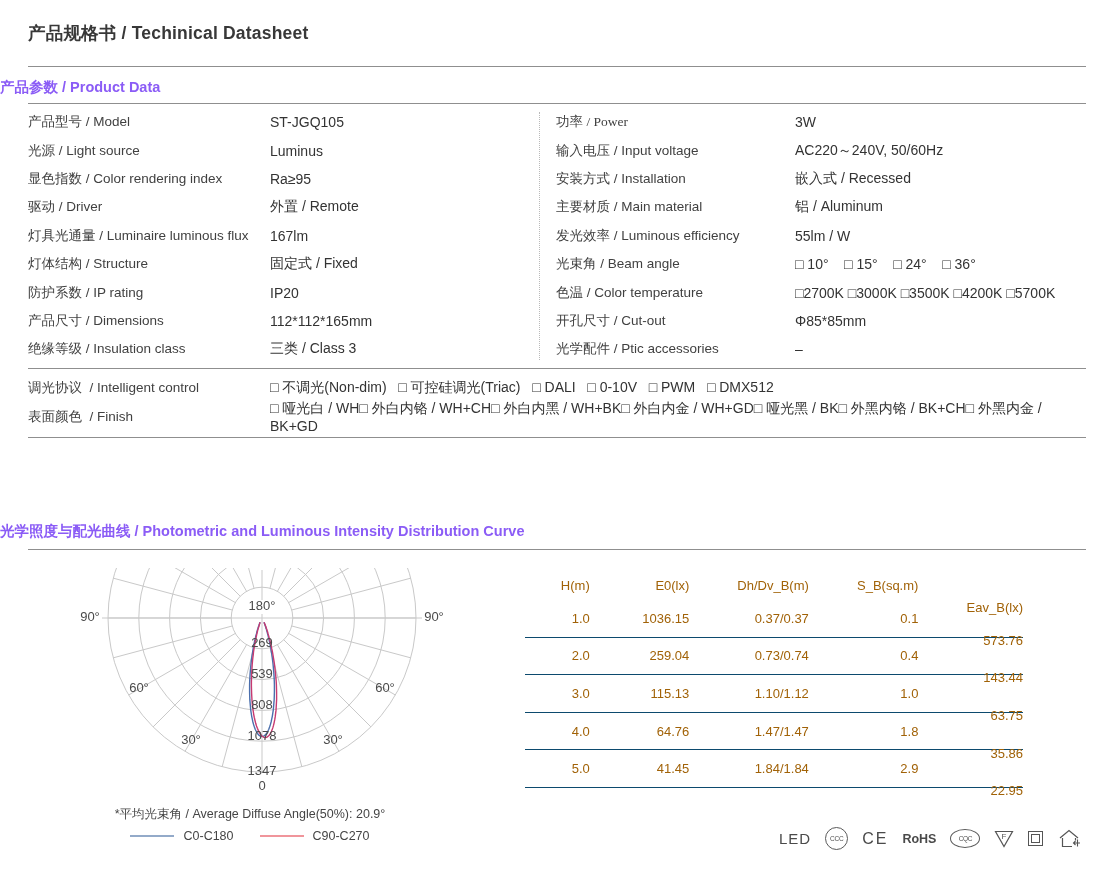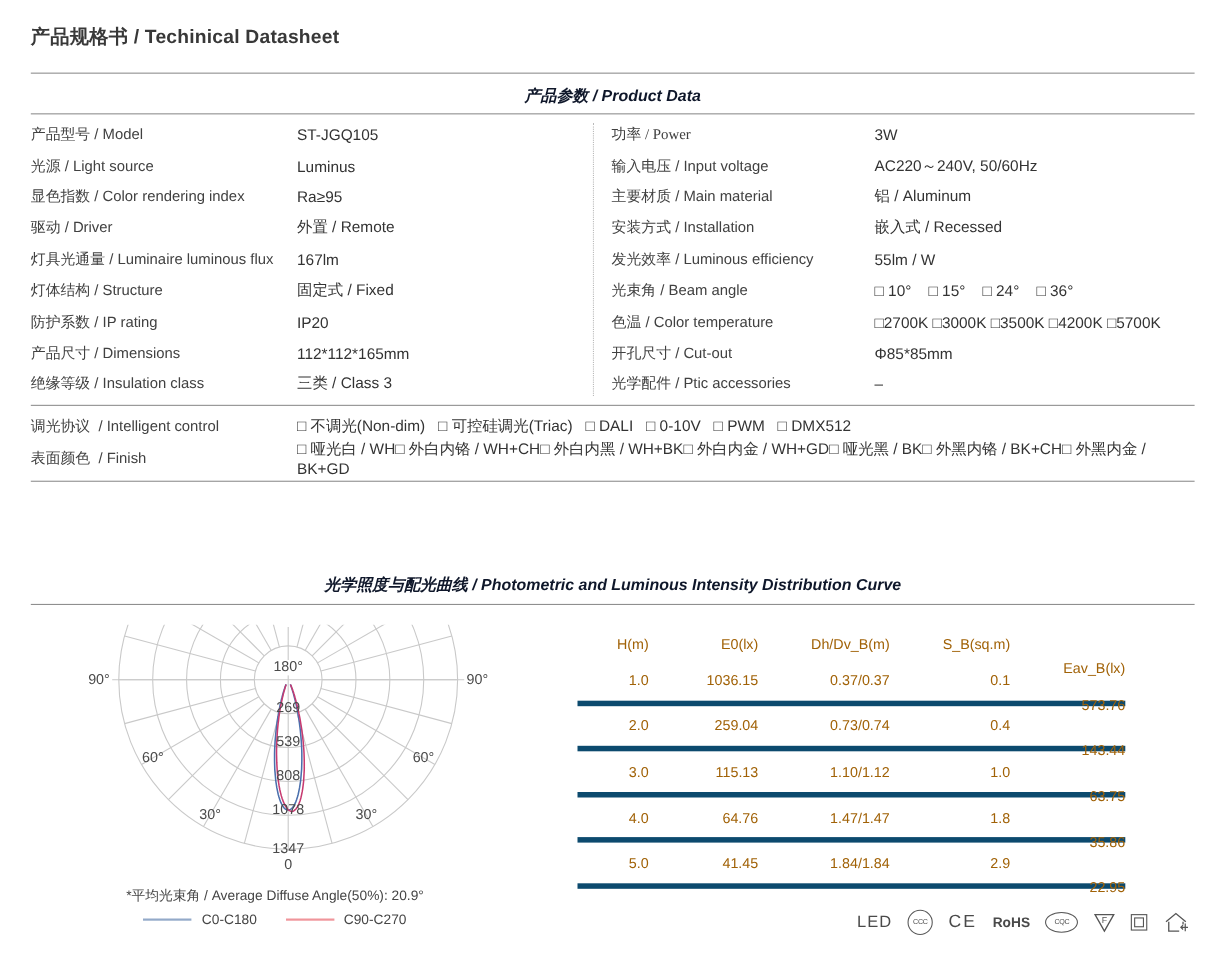--- a/index.html
+++ b/index.html
@@ -3,35 +3,35 @@
 <meta charset="utf-8">
 <style>
   html,body{margin:0;padding:0;background:#ffffff;}
   #page{
     position:relative;width:1114px;height:872px;background:#fff;overflow:hidden;
     font-family:"Liberation Sans","DejaVu Sans",sans-serif;color:#3c3c3c;
   }
   .abs{position:absolute;}
   .page-title{left:28px;top:21px;font-size:17.5px;font-weight:600;color:#383838;letter-spacing:.2px;}
   .hr{position:absolute;left:28px;width:1058px;border-top:1px solid #8f8f8f;height:0;}
-  .sec-title{position:absolute;left:0;width:1114px;text-align:center;font-size:14.5px;font-weight:600;color:#0f172a;font-style:italic;}
+  .sec-title{position:absolute;left:0;width:1114px;font-size:14.5px;font-weight:600;color:#8b5cf6;}
   .dotted-div{position:absolute;left:539px;top:112px;height:248px;border-left:1px dotted #b9b9b9;width:0;}
   .spec-col{position:absolute;display:flex;flex-direction:column;}
   .srow{display:flex;align-items:center;height:28.4px;}
   .slabel{flex:none;font-size:13.5px;color:#414141;white-space:pre-wrap;}
   .svalue{font-size:14px;color:#333;white-space:pre-wrap;}
   #spec-left{left:28px;top:108px;width:505px;}
   #spec-right{left:556px;top:108px;width:540px;}
   #spec-full{left:28px;top:374px;width:1062px;}
   #spec-full .srow{height:28.5px;}
   
   #photo-table{position:absolute;left:525px;top:570px;width:498px;}
   .prow{display:flex;align-items:center;}
   .phead{height:30px;}
-  .pdata{height:36.6px;border-bottom:5px solid #0c4a6e;}
+  .pdata{height:36.6px;border-bottom:1px solid #0c4a6e;}
   .pcell{text-align:right;font-size:13px;color:#a16207;}
   .pcell:nth-child(1){width:13%;}
   .pcell:nth-child(2){width:20%;}
   .pcell:nth-child(3){width:24%;}
   .pcell:nth-child(4){width:22%;}
   .pcell:nth-child(5){width:21%;margin-top:44px;}
   
   #polar-wrap{position:absolute;left:40px;top:560px;width:460px;height:240px;}
   .chart-note{position:absolute;left:60px;top:806px;width:380px;text-align:center;font-size:12.5px;color:#454545;}
   .chart-legend{position:absolute;left:60px;top:829px;width:380px;display:flex;justify-content:center;align-items:center;gap:26px;}
@@ -100,26 +100,26 @@
   <div id="spec-right" class="spec-col">
       <div class="srow">
         <span class="slabel" style="width: 239px; font-family: Liberation Serif, serif;">功率 / Power</span>
         <span class="svalue">3W</span>
       </div>
       <div class="srow">
         <span class="slabel" style="width: 239px;">输入电压 / Input voltage</span>
         <span class="svalue">AC220～240V, 50/60Hz</span>
       </div>
       <div class="srow">
+        <span class="slabel" style="width: 239px;">安装方式 / Installation</span>
+        <span class="svalue">嵌入式 / Recessed</span>
+      </div>
+      <div class="srow">
         <span class="slabel" style="width: 239px;">主要材质 / Main material</span>
         <span class="svalue">铝 / Aluminum</span>
-      </div>
-      <div class="srow">
-        <span class="slabel" style="width: 239px;">安装方式 / Installation</span>
-        <span class="svalue">嵌入式 / Recessed</span>
       </div>
       <div class="srow">
         <span class="slabel" style="width: 239px;">发光效率 / Luminous efficiency</span>
         <span class="svalue">55lm / W</span>
       </div>
       <div class="srow">
         <span class="slabel" style="width: 239px;">光束角 / Beam angle</span>
         <span class="svalue">□ 10°    □ 15°    □ 24°    □ 36°</span>
       </div>
       <div class="srow">

